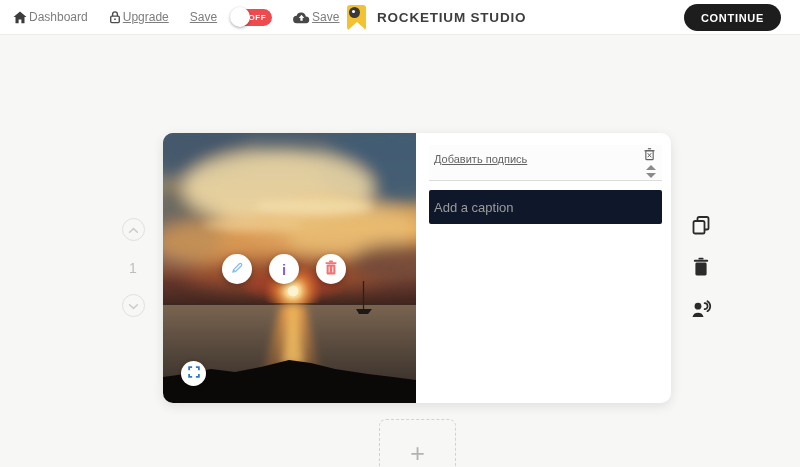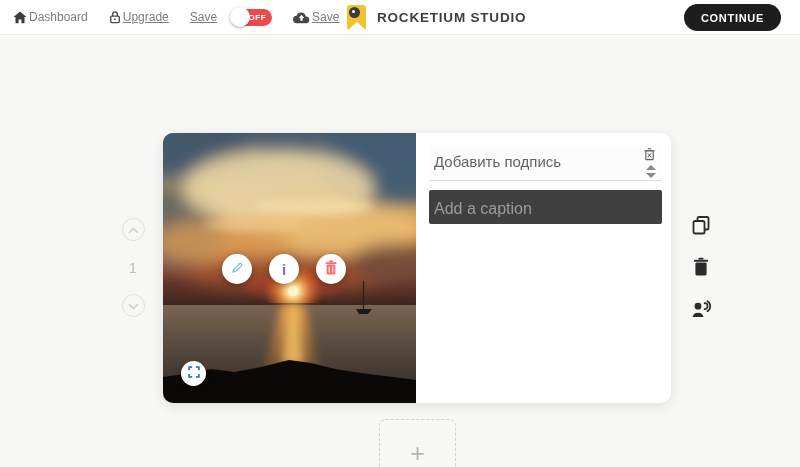--- a/index.html
+++ b/index.html
@@ -106,37 +106,37 @@
     position:absolute; left:18px; top:228px; width:25px; height:25px;
     border-radius:50%; background:#ffffff; border:none; cursor:pointer;
     box-shadow:0 1px 4px rgba(0,0,0,.3);
     display:flex; align-items:center; justify-content:center;
   }
 
   .caption-col { flex:1; position:relative; }
   .caption-box {
     position:relative; margin:12px 9px 0 13px; height:36px;
     background:#fcfcfc; border-bottom:1px solid #dcdcdc;
-    padding:8px 30px 0 5px; font-size:15px; color:#636363; cursor:text;
+    padding:8px 30px 0 5px; font-size:11px; color:#636363; cursor:text;text-decoration:underline;
   }
   .cap-trash {
     position:absolute; right:4px; top:2px; width:17px; height:17px;
     background:none; border:none; cursor:pointer; padding:0;
     display:flex; align-items:center; justify-content:center;
   }
   .spinner {
     position:absolute; right:6px; top:20px; width:10px;
     display:flex; flex-direction:column; align-items:center; gap:3px;
   }
   .tri { width:0; height:0; border-left:5px solid transparent; border-right:5px solid transparent; cursor:pointer; }
   .tri-up   { border-bottom:5px solid #8a8a8a; }
   .tri-down { border-top:5px solid #8a8a8a; }
   .caption-placeholder-box {
-    margin:9px 9px 0 13px; height:34px; background:#404040; border-radius:2px;
-    padding:10px 6px 0 5px; font-size:16px; color:#9b9b9b; cursor:text;
+    margin:9px 9px 0 13px; height:34px; background:#0f172a; border-radius:2px;
+    padding:10px 6px 0 5px; font-size:13px; color:#9b9b9b; cursor:text;
   }
 
   
   .side-tools {
     position:absolute; left:690px; top:215px;
     display:flex; flex-direction:column; gap:20px;
   }
   .tool-btn {
     width:22px; height:22px; background:none; border:none; padding:0;
     cursor:pointer; display:flex; align-items:center; justify-content:center;

